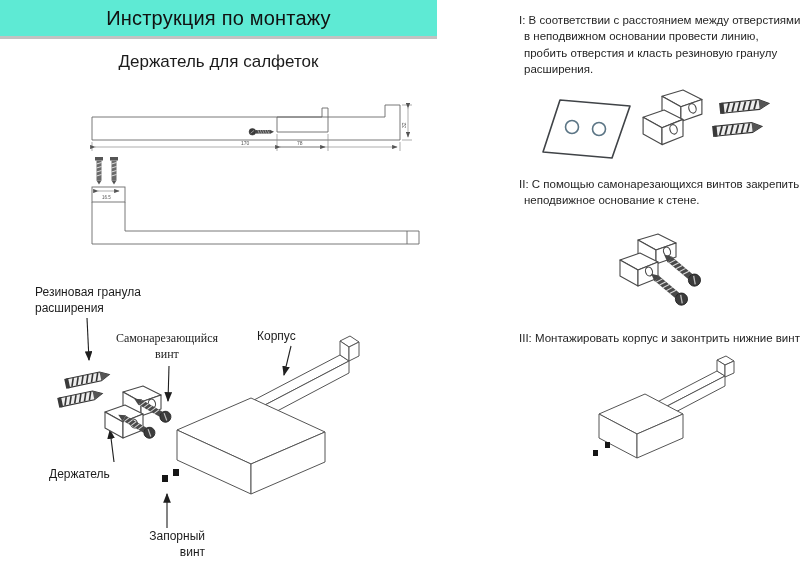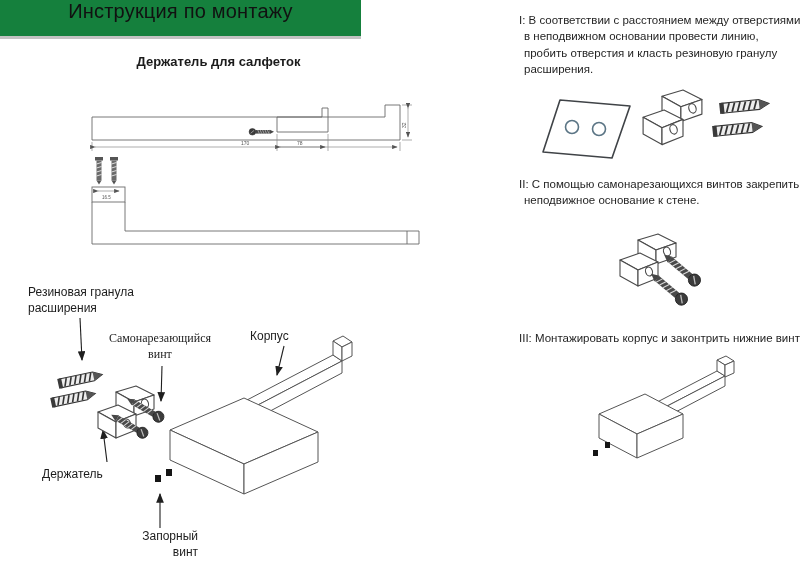--- a/index.html
+++ b/index.html
@@ -5,27 +5,27 @@
   html,body{margin:0;padding:0;}
   body{
     width:800px;height:572px;position:relative;overflow:hidden;
     background:#ffffff;
     font-family:"Liberation Sans","DejaVu Sans",sans-serif;
     color:#1f1f1f;
   }
   .abs{position:absolute;}
   
   .header-bar{
-    left:0;top:0;width:361px;height:36px;
-    background:#15803d;border-bottom:3px solid #c2c2c2;
-    display:flex;align-items:flex-start;justify-content:center;
+    left:0;top:0;width:437px;height:36px;
+    background:#5eead4;border-bottom:3px solid #c2c2c2;
+    display:flex;align-items:center;justify-content:center;
   }
   .title{font-size:20px;color:#111;letter-spacing:.2px;}
   .subtitle-wrap{left:0;top:52px;width:437px;text-align:center;}
-  .subtitle{font-size:13px;color:#1b1b1b;font-weight:bold;}
+  .subtitle{font-size:17px;color:#1b1b1b;}
   
   .step-text{
     font-size:11.5px;line-height:1.42;color:#1f1f1f;
     padding-left:5px;text-indent:-5px;
   }
   .step1{left:519px;top:12px;width:278px;}
   .step2{left:519px;top:176px;width:278px;}
   .step3{left:519px;top:330px;width:290px;white-space:nowrap;}
   
   .part-label{font-size:12px;line-height:1.35;color:#1c1c1c;}
@@ -145,21 +145,21 @@
     <rect x="7" y="32" width="33" height="15"></rect>
     <path d="M7,47 V89 H334 V76 H40 V47"></path>
     <line x1="322" y1="76" x2="322" y2="89"></line>
   </g>
   <g stroke="#8a8a8a" stroke-width="0.7" fill="none">
     <line x1="13" y1="36" x2="34" y2="36" marker-start="url(#m2)" marker-end="url(#m2)"></line>
   </g>
   <text x="17" y="44" font-size="4.5" fill="#555">16.5</text>
 </svg>
 
-<div class="abs" style="left:0;top:270px;width:500px;height:302px;position:absolute;">
+<div class="abs" style="left:7px;top:270px;width:500px;height:302px;position:absolute;">
 
   <svg class="abs" style="left:0;top:0;" width="500" height="302" viewBox="0 0 500 302">
     <defs>
       <marker id="m3" markerWidth="9" markerHeight="7" refX="8" refY="3.5" orient="auto">
         <path d="M0,0 L9,3.5 L0,7 Z" fill="#1f1f1f"></path>
       </marker>
     </defs>
 
     <g stroke="#1f1f1f" stroke-width="1.1" fill="none">
       <line x1="80" y1="48" x2="82" y2="90" marker-end="url(#m3)"></line>

